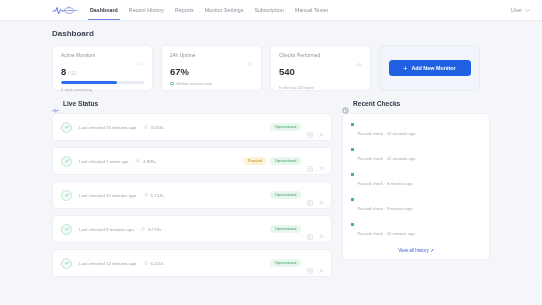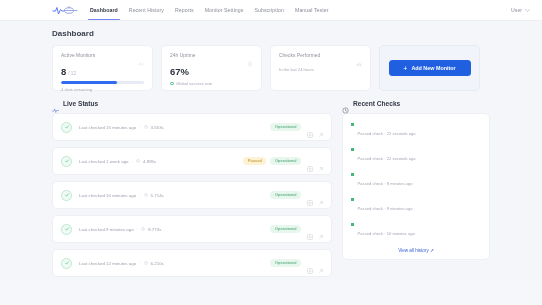--- a/index.html
+++ b/index.html
@@ -243,20 +243,23 @@
       <div class="stat-head">
         <span class="stat-label">Checks Performed</span>
         <span class="stat-icon">
           <svg viewBox="0 0 12 12" width="6" height="6">
             <rect x="1.5" y="6" width="2" height="4.5" fill="#b9bdc9"></rect>
             <rect x="5" y="3.5" width="2" height="7" fill="#b9bdc9"></rect>
             <rect x="8.5" y="5" width="2" height="5.5" fill="#b9bdc9"></rect>
           </svg>
         </span>
       </div>
+      <div class="stat-value">
+        <span>540</span>
+      </div>
       <div class="stat-foot" style="margin-top:8px">In the last 24 hours</div>
     </div>
 
     <div class="cta-card">
       <button class="cta-btn">
         <span class="plus">+</span>
         <span>Add New Monitor</span>
       </button>
     </div>
   </div>

